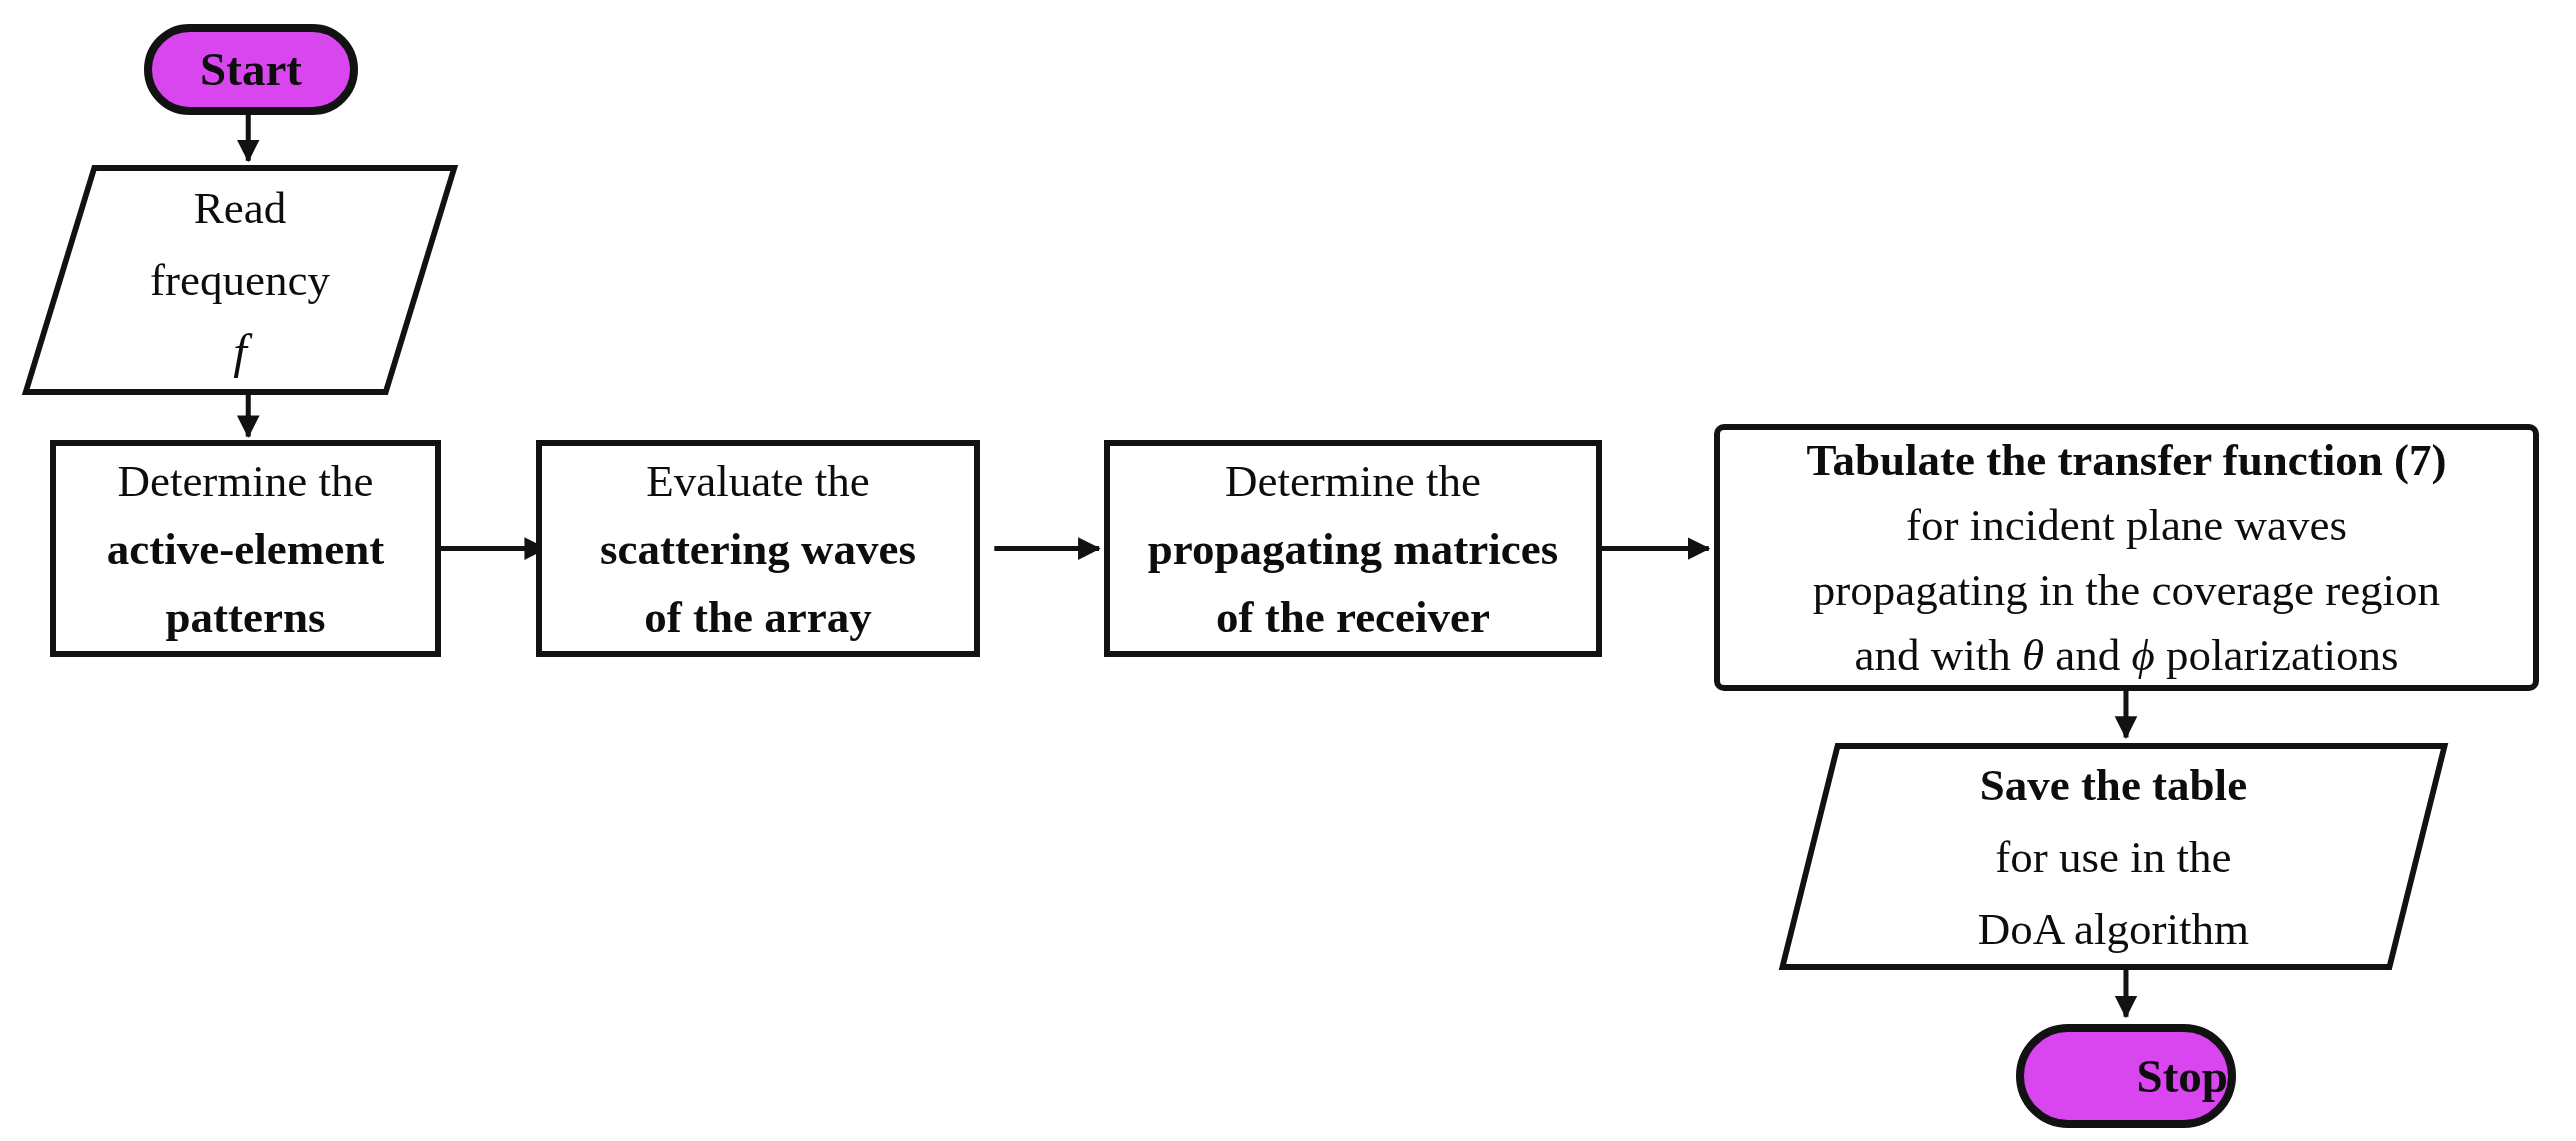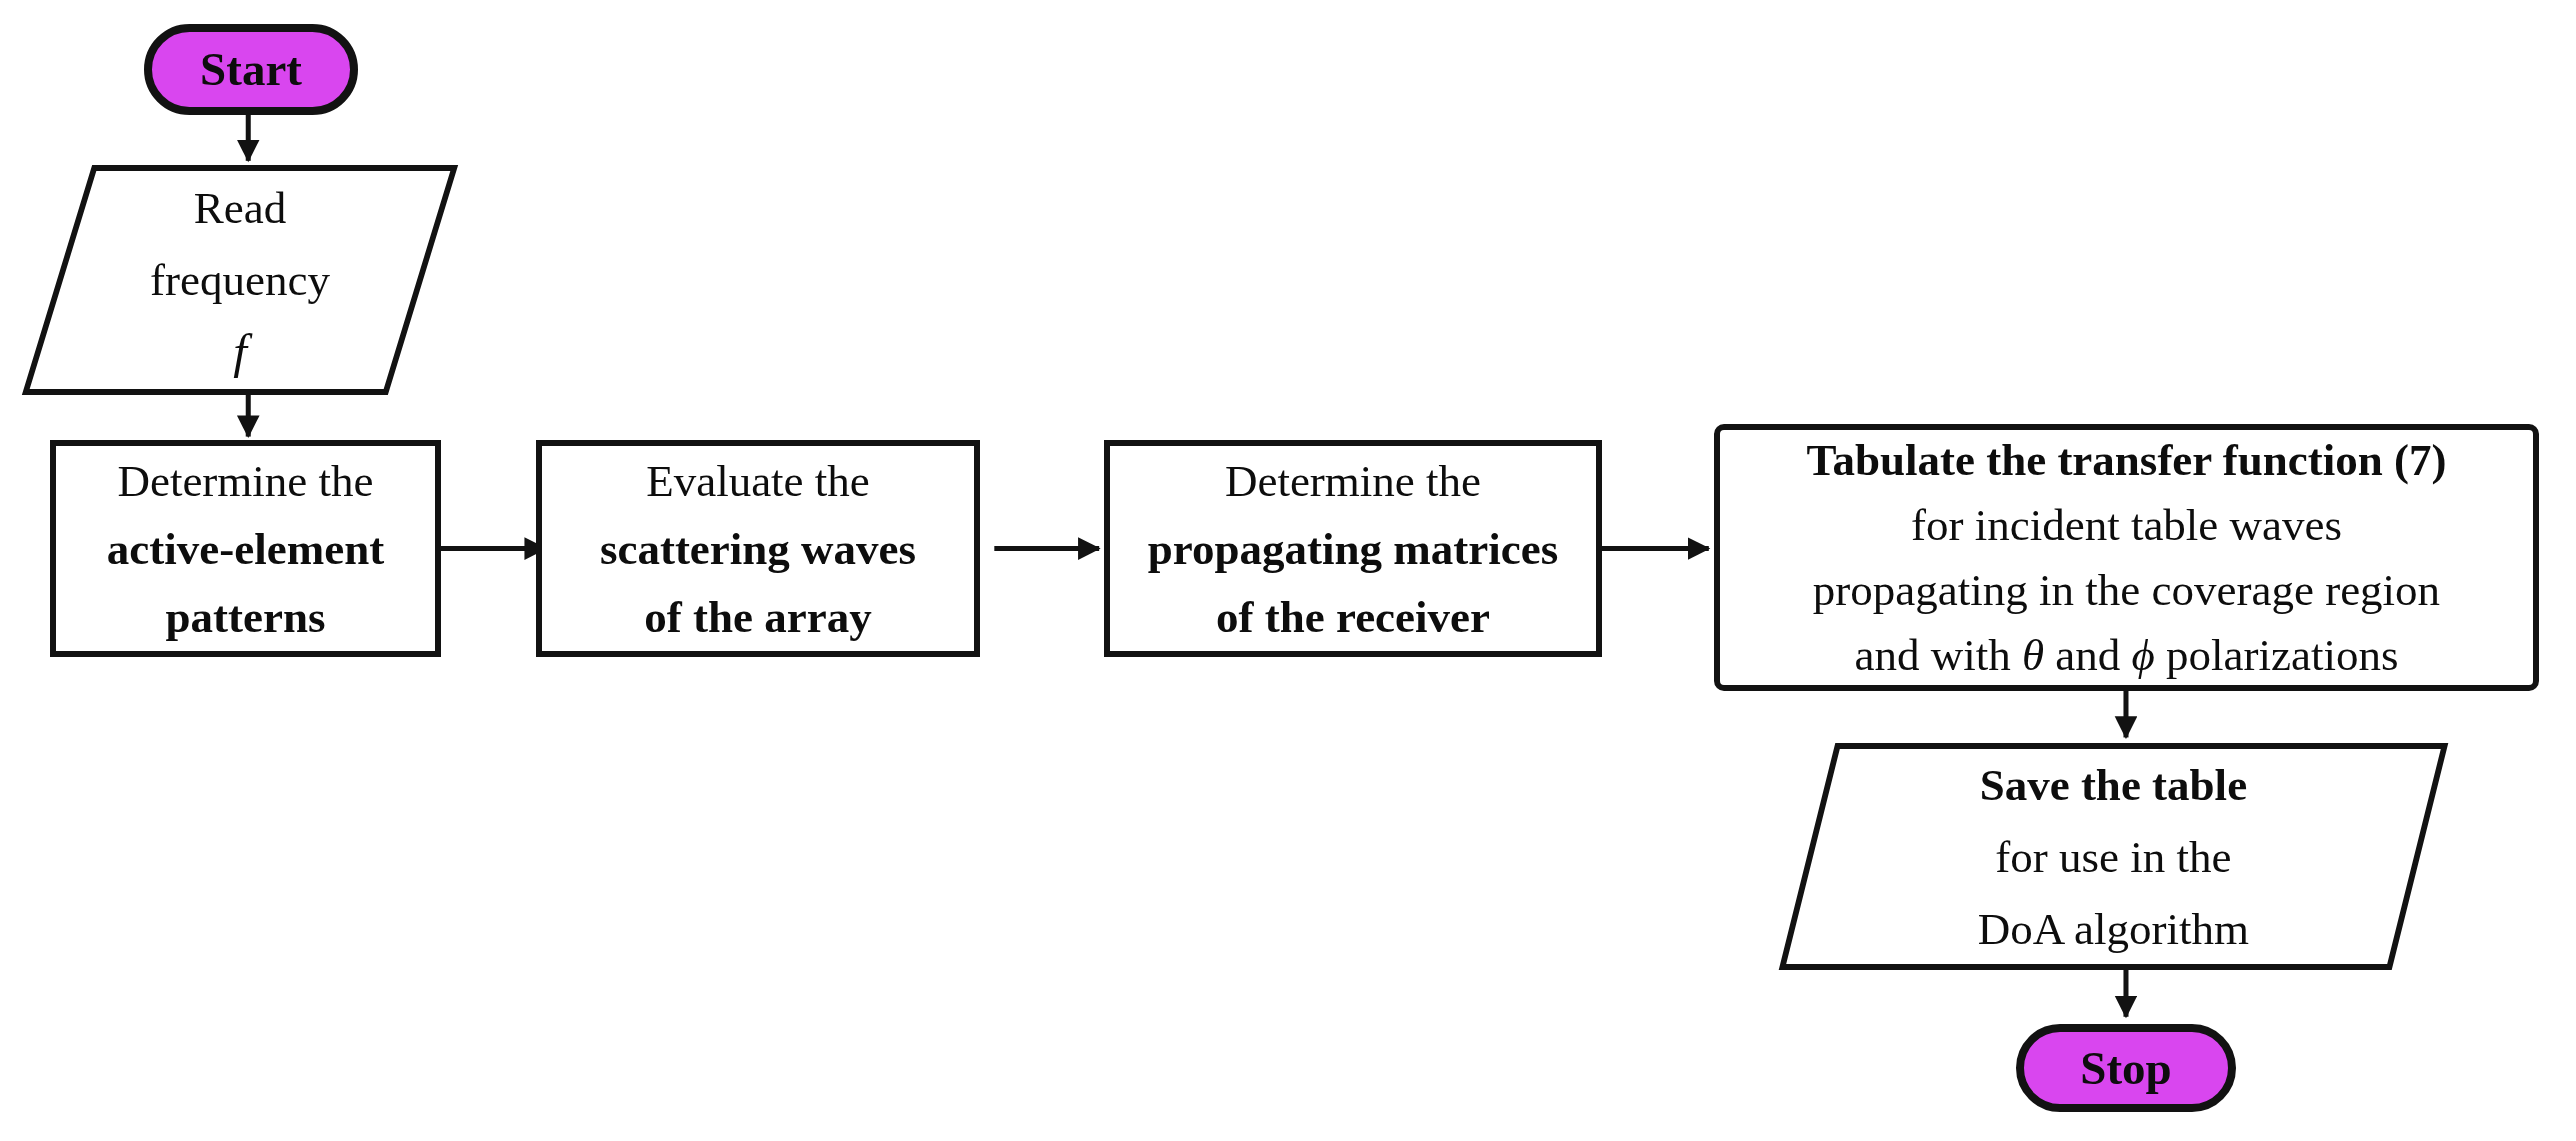--- a/index.html
+++ b/index.html
@@ -104,33 +104,33 @@
   </div>
 
   <div class="node" style="left:1104px; top:440px; width:498px; height:217px;">
     <span class="line">Determine the</span>
     <span class="line b">propagating matrices</span>
     <span class="line b">of the receiver</span>
   </div>
 
   <div class="node big-box" style="left:1714px; top:424px; width:825px; height:267px;">
     <span class="line b">Tabulate the transfer function (7)</span>
-    <span class="line">for incident table waves</span>
+    <span class="line">for incident plane waves</span>
     <span class="line">propagating in the coverage region</span>
     <span class="line">
       <span>and with </span><span class="it">θ</span><span> and </span><span class="it">ϕ</span><span> polarizations</span>
     </span>
   </div>
 
   <div class="node para2 io-lines" style="left:1807px; top:743px; width:613px; height:227px;">
     <div class="unskew">
       <span class="line b">Save the table</span>
       <span class="line">for use in the</span>
       <span class="line">DoA algorithm</span>
     </div>
   </div>
 
-  <div class="node terminator" style="left:2016px; top:1024px; width:220px; height:88px;">
+  <div class="node terminator" style="left:2016px; top:1024px; width:220px; height:104px;align-items:flex-end;">
     <span class="line">Stop</span>
   </div>
 
 </div>
 
 
 </body></html>

